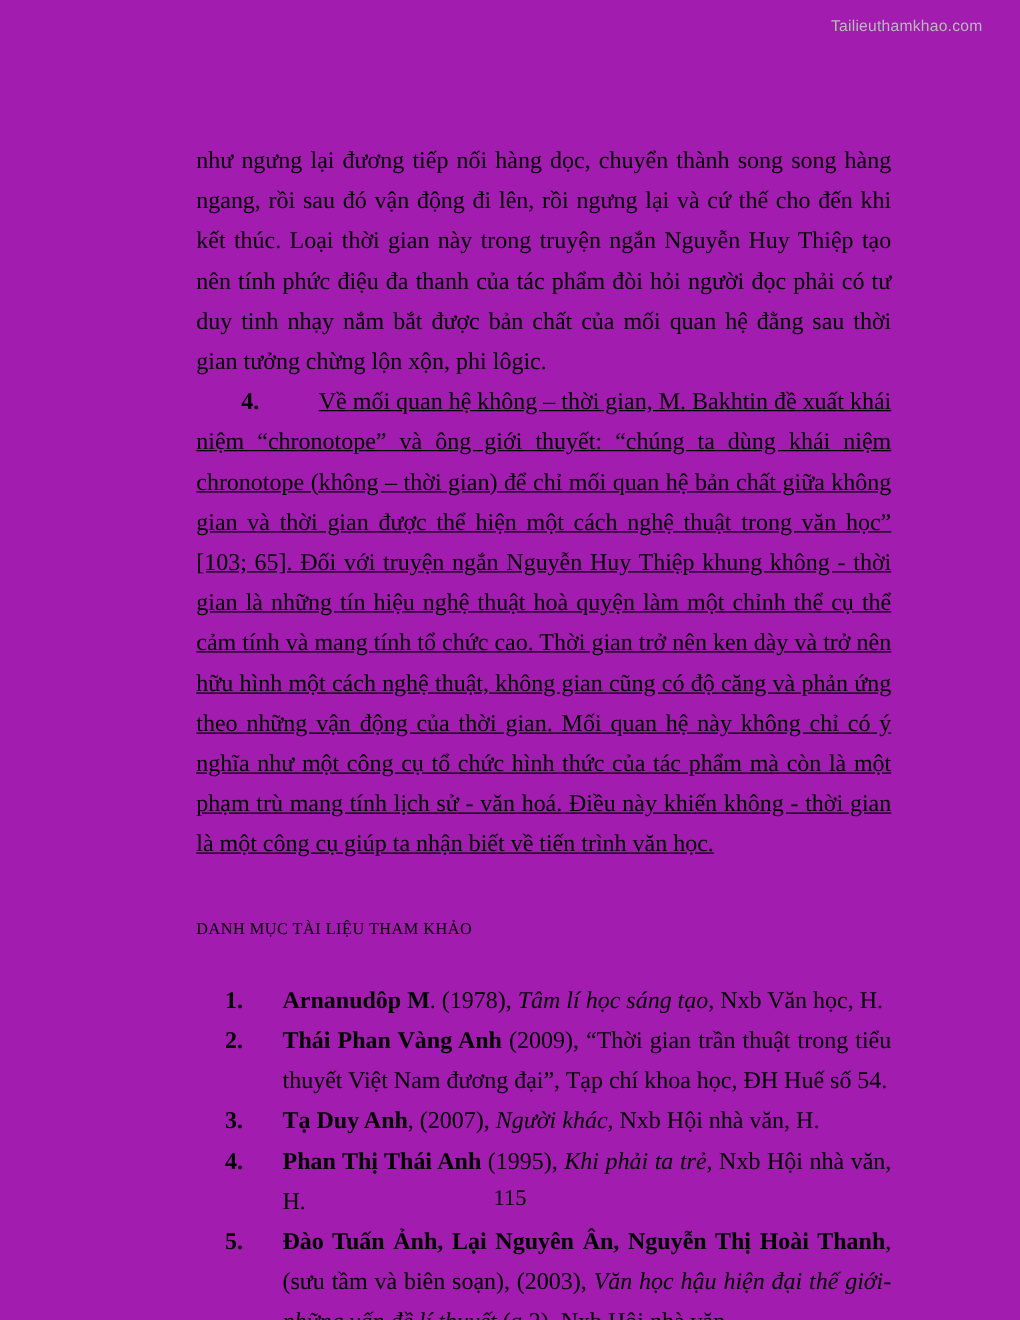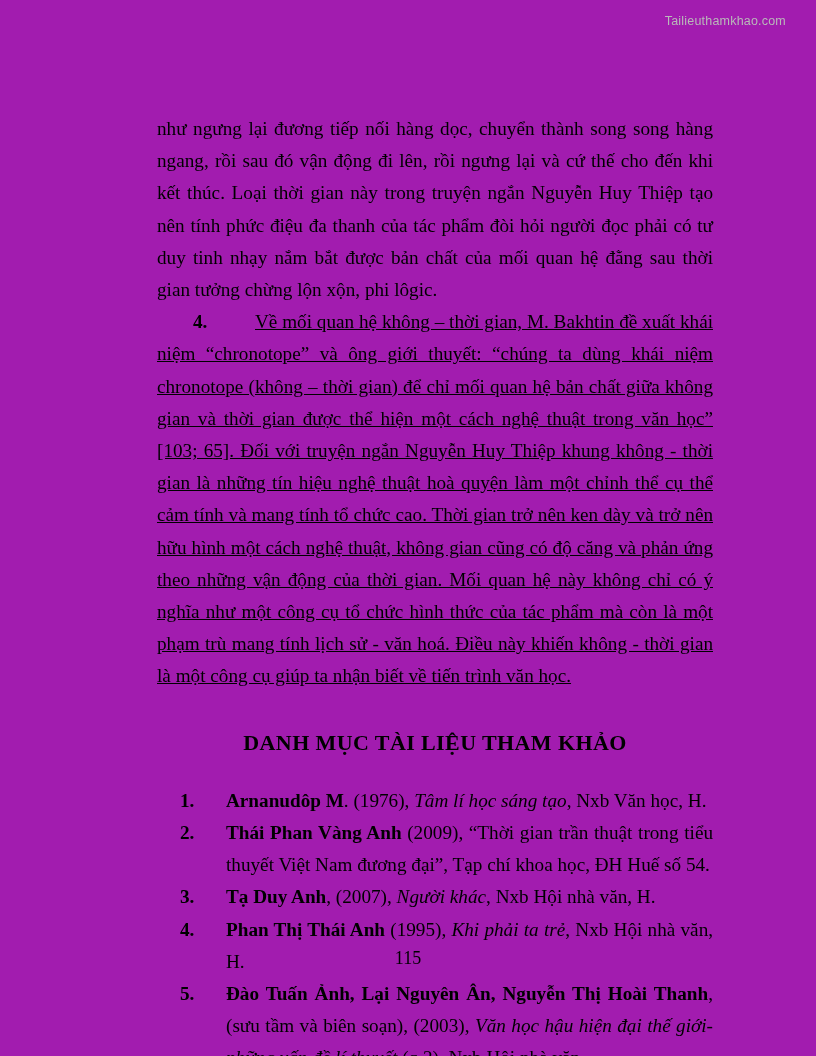--- a/index.html
+++ b/index.html
@@ -50,23 +50,22 @@
   }
   .num-marker {
     font-weight: bold;
     display: inline-block;
     margin-left: 36px;
     width: 62px;
   }
   .heading {
     margin: 0;
     padding-top: 34px;
-    font-size: 22px;
-    font-weight: bold;
-    text-align: center;
+    font-size: 13px;
+    font-weight: normal;
     letter-spacing: 0.4px;
     line-height: 32.2px;
   }
   .reflist {
     margin: 0;
     padding: 0;
     list-style: none;
     padding-top: 26px;
   }
   .reflist li {
@@ -106,21 +105,21 @@
   <div class="content">
 
     <p class="body-par first">như ngưng lại đương tiếp nối hàng dọc, chuyển thành song song hàng ngang, rồi sau đó vận động đi lên, rồi ngưng lại và cứ thế cho đến khi kết thúc. Loại thời gian này trong truyện ngắn Nguyễn Huy Thiệp tạo nên tính phức điệu đa thanh của tác phẩm đòi hỏi người đọc phải có tư duy tinh nhạy nắm bắt được bản chất của mối quan hệ đằng sau thời gian tưởng chừng lộn xộn, phi lôgic.</p>
 
     <p class="body-par numbered"><span class="num-marker">4.</span><span>Về mối quan hệ không – thời gian, M. Bakhtin đề xuất khái niệm “chronotope” và ông giới thuyết: “chúng ta dùng khái niệm chronotope (không – thời gian) để chỉ mối quan hệ bản chất giữa không gian và thời gian được thể hiện một cách nghệ thuật trong văn học” [103; 65]. Đối với truyện ngắn Nguyễn Huy Thiệp khung không - thời gian là những tín hiệu nghệ thuật hoà quyện làm một chỉnh thể cụ thể cảm tính và mang tính tổ chức cao. Thời gian trở nên ken dày và trở nên hữu hình một cách nghệ thuật, không gian cũng có độ căng và phản ứng theo những vận động của thời gian. Mối quan hệ này không chỉ có ý nghĩa như một công cụ tổ chức hình thức của tác phẩm mà còn là một phạm trù mang tính lịch sử - văn hoá. Điều này khiến không - thời gian là một công cụ giúp ta nhận biết về tiến trình văn học.</span></p>
 
     <h2 class="heading">DANH MỤC TÀI LIỆU THAM KHẢO</h2>
 
     <ol class="reflist">
       <li>
-        <span class="refnum">1.</span><span class="au">Arnanudôp M</span><span>. (1976), </span><span class="ti">Tâm lí học sáng tạo</span><span>, Nxb Văn học, H.</span>
+        <span class="refnum">1.</span><span class="au">Arnanudôp M</span><span>. (1978), </span><span class="ti">Tâm lí học sáng tạo</span><span>, Nxb Văn học, H.</span>
       </li>
       <li>
         <span class="refnum">2.</span><span class="au">Thái Phan Vàng Anh</span><span> (2009), “Thời gian trần thuật trong tiểu thuyết Việt Nam đương đại”, Tạp chí khoa học, ĐH Huế số 54.</span><span class="ti"></span><span></span>
       </li>
       <li>
         <span class="refnum">3.</span><span class="au">Tạ Duy Anh</span><span>, (2007), </span><span class="ti">Người khác</span><span>, Nxb Hội nhà văn, H.</span>
       </li>
       <li>
         <span class="refnum">4.</span><span class="au">Phan Thị Thái Anh</span><span> (1995), </span><span class="ti">Khi phải ta trẻ</span><span>, Nxb Hội nhà văn, H.</span>
       </li>

